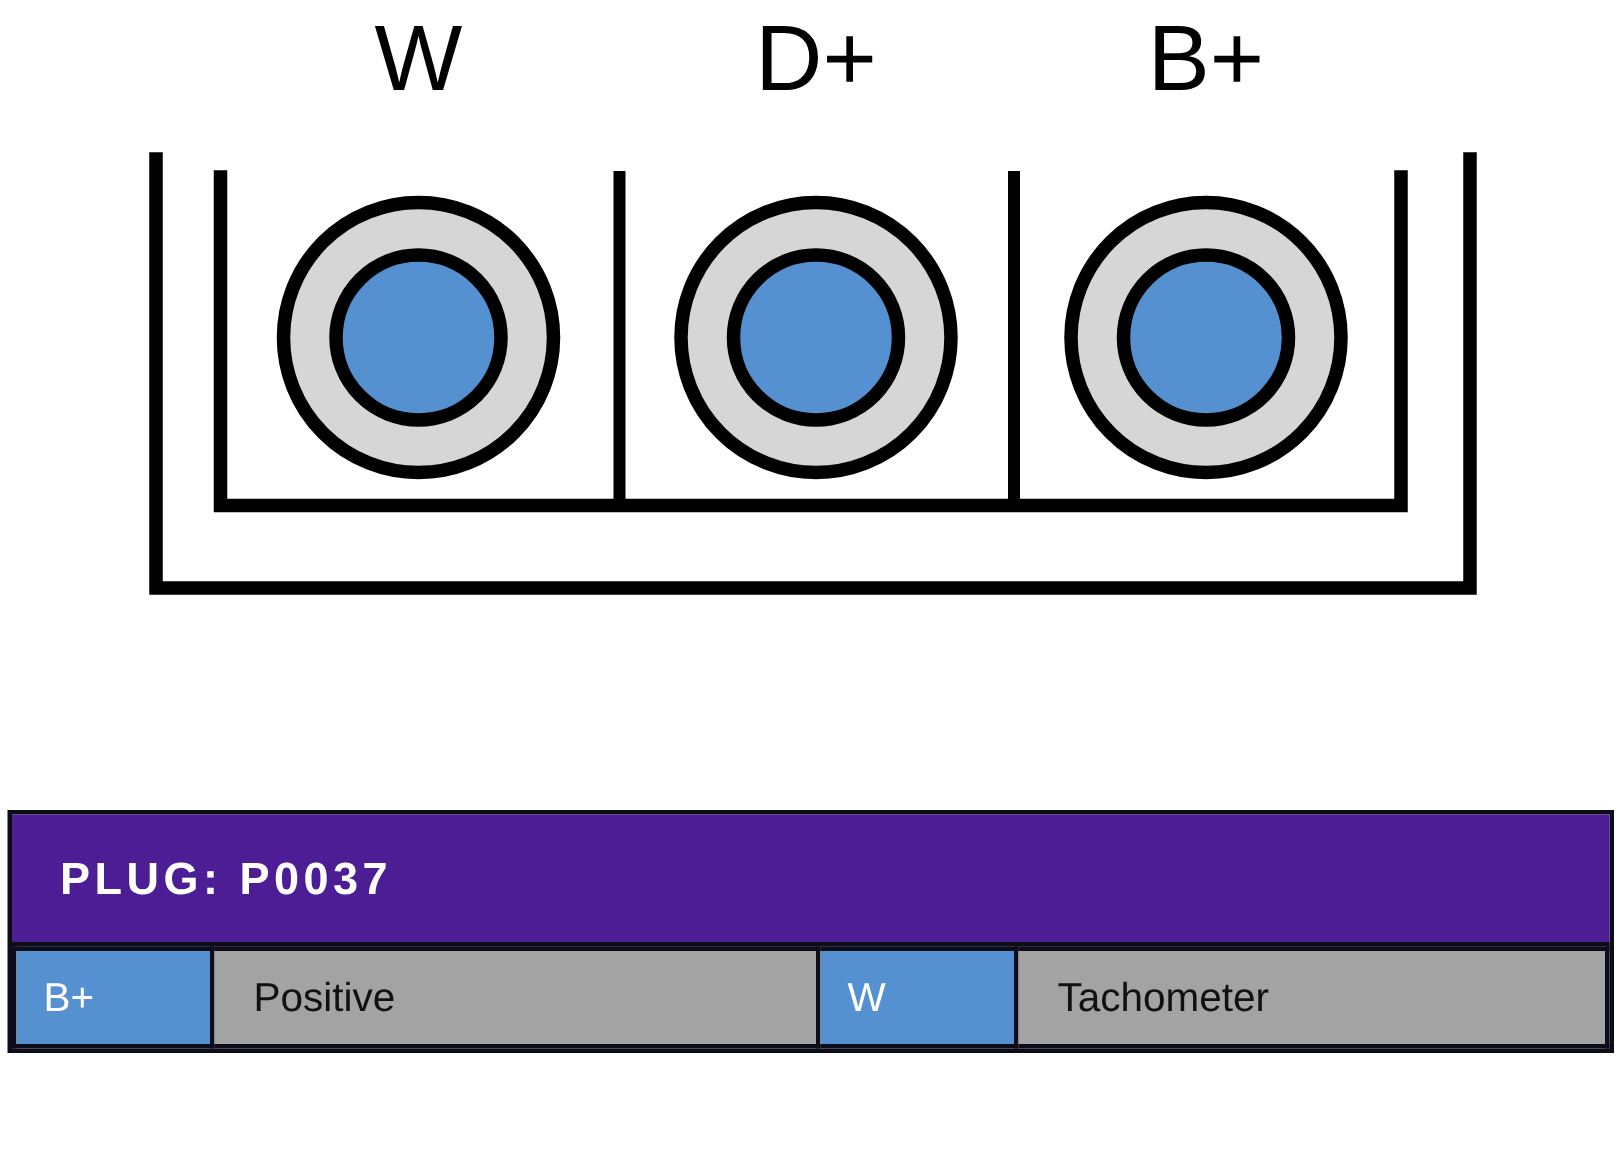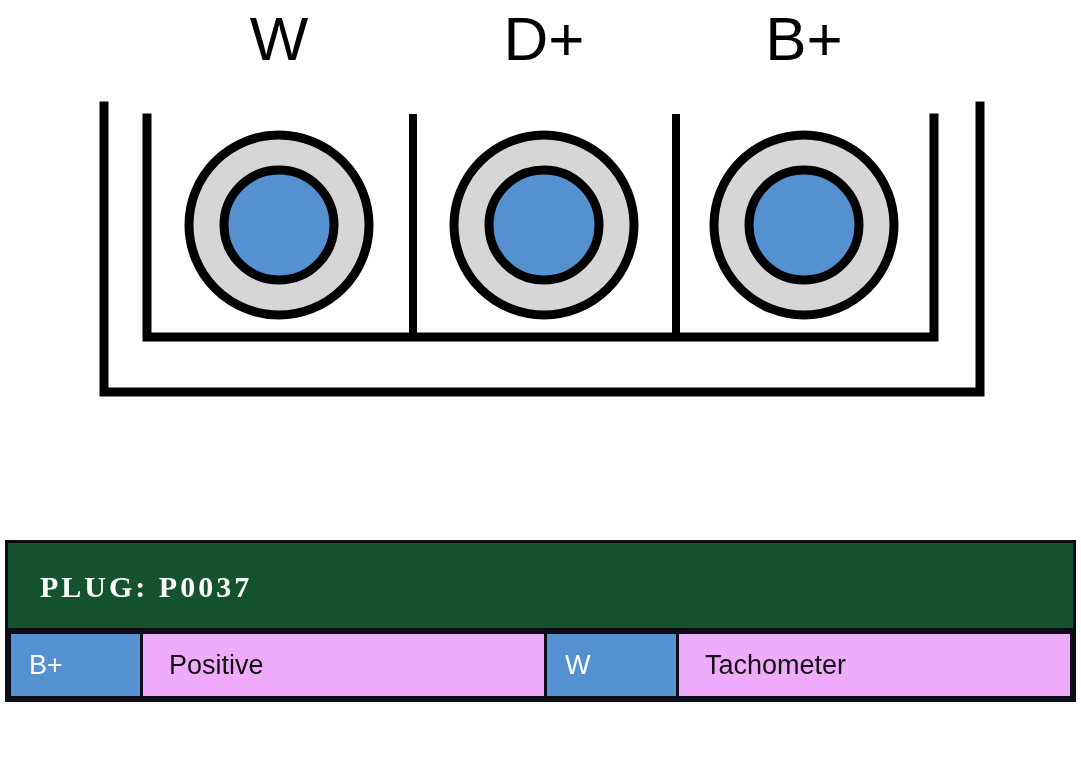--- a/index.html
+++ b/index.html
@@ -40,31 +40,30 @@
   #legend-table {
     position: absolute;
     left: 5px;
     top: 540px;
     width: 1071px;
     border: 3px solid #0d0d1a;
     box-sizing: border-box;
     background: #ffffff;
   }
   #legend-header {
-    background: #14532d;
+    background: #4c1d95;
     color: #ffffff;
     font-size: 30px;
     font-weight: bold;
     letter-spacing: 3px;
     padding: 26px 17px 26px 32px;
     box-sizing: border-box;
     height: 88px;
     line-height: 36px;
     border-bottom: 3px solid #0d0d1a;
-    font-family: Liberation Serif, serif;
   }
   table.pinout {
     border-collapse: collapse;
     width: 100%;
     table-layout: fixed;
   }
   table.pinout td {
     border: 3px solid #0d0d1a;
     height: 65px;
     box-sizing: border-box;
@@ -72,21 +71,21 @@
     vertical-align: middle;
     overflow: hidden;
   }
   td.pin-code {
     background: #5590d0;
     color: #ffffff;
     padding-left: 18px;
     width: 132px;
   }
   td.pin-desc {
-    background: #f0abfc;
+    background: #a3a3a3;
     color: #111111;
     padding-left: 26px;
   }
   td.pin-code.is-empty,
   td.pin-desc.is-empty {
     color: transparent;
   }
   .col-a { width: 132px; }
   .col-b { width: 404px; }
   .col-c { width: 132px; }

